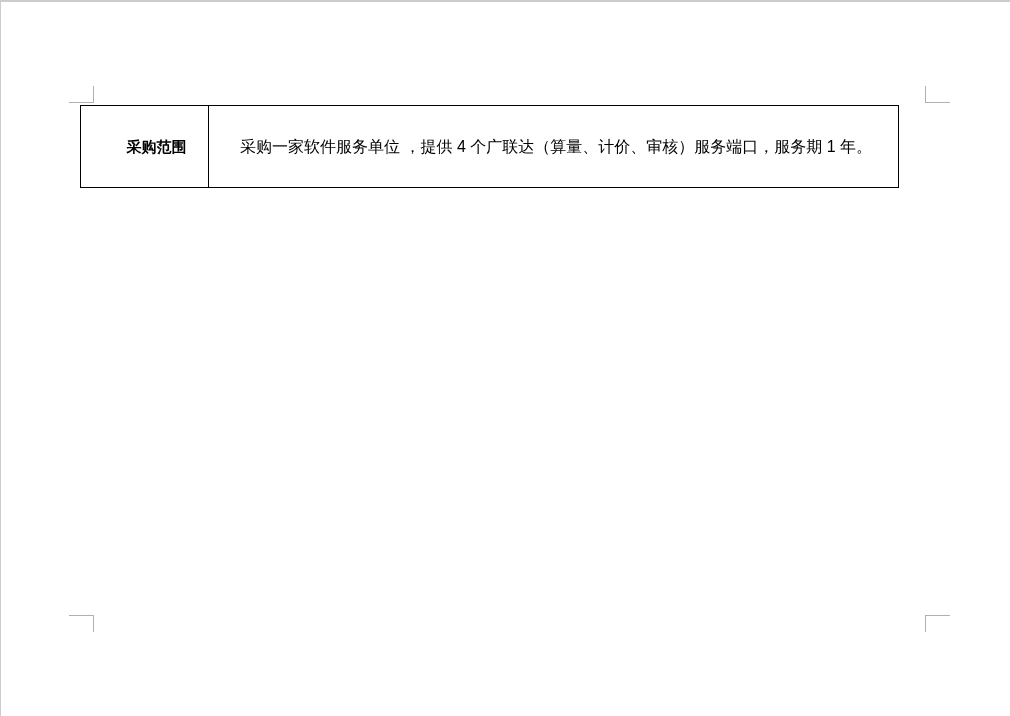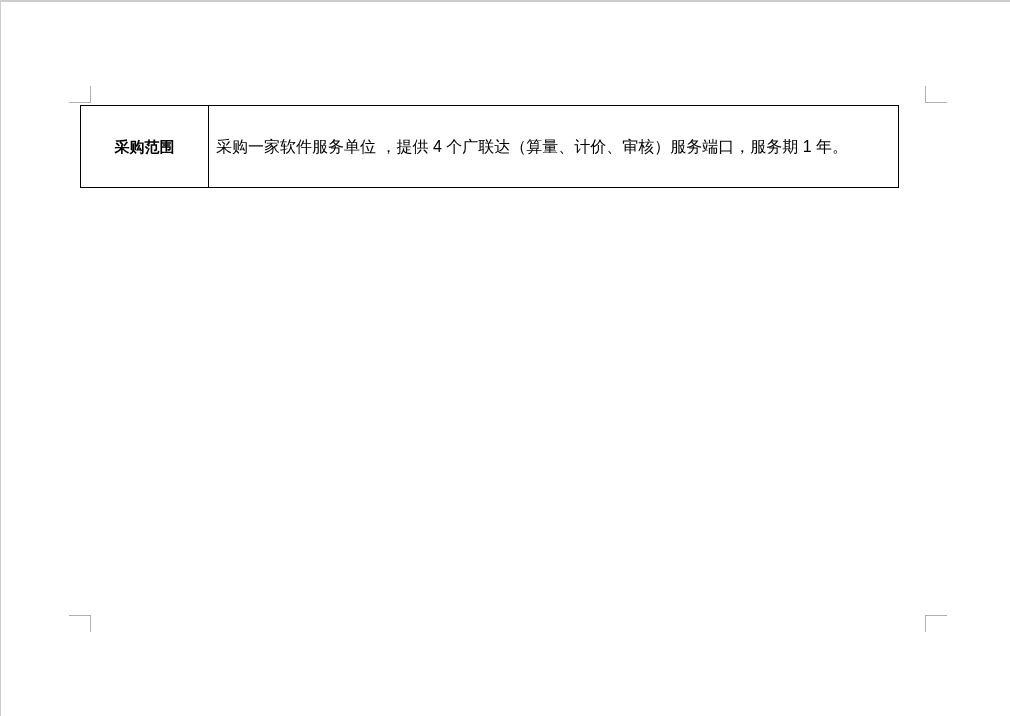--- a/index.html
+++ b/index.html
@@ -1,15 +1,15 @@
 <!DOCTYPE html>
 <html style="--page_background: #ffffff; --page_edge: #cccccc; --crop_mark: #b0b0b0; --table_border: #000000; --text: #000000;"><head>
 <meta charset="utf-8">
 <style>
-  * { box-sizing: border-box; }
+  * { box-sizing: border-box; padding-left: 24px; }
   html, body { margin: 0; padding: 0; }
   body {
     font-family: "Liberation Sans", "DejaVu Sans", sans-serif;
     background: var(--page_background, #ffffff);
   }
   .page {
     position: relative;
     width: 1010px;
     height: 716px;
     background: var(--page_background, #ffffff);

